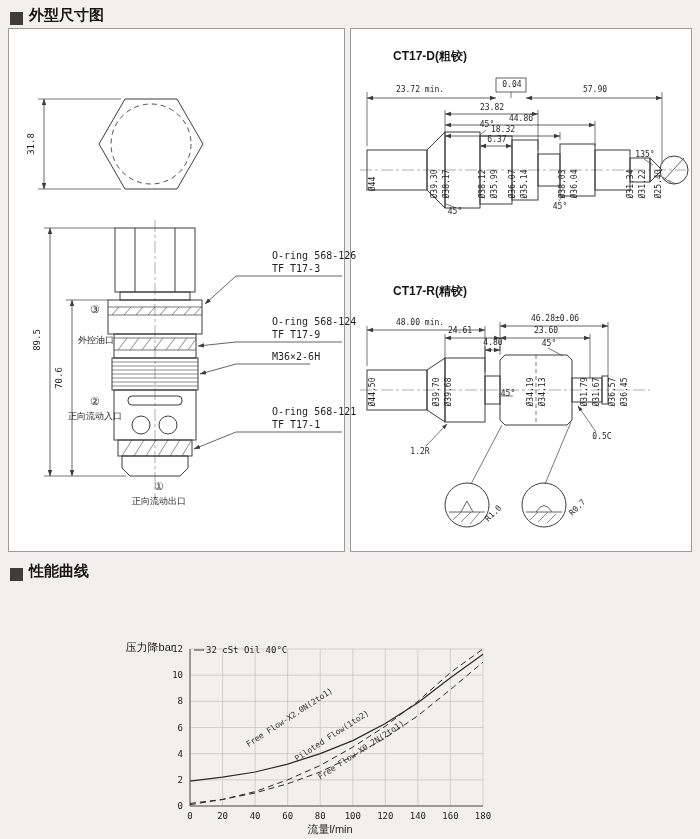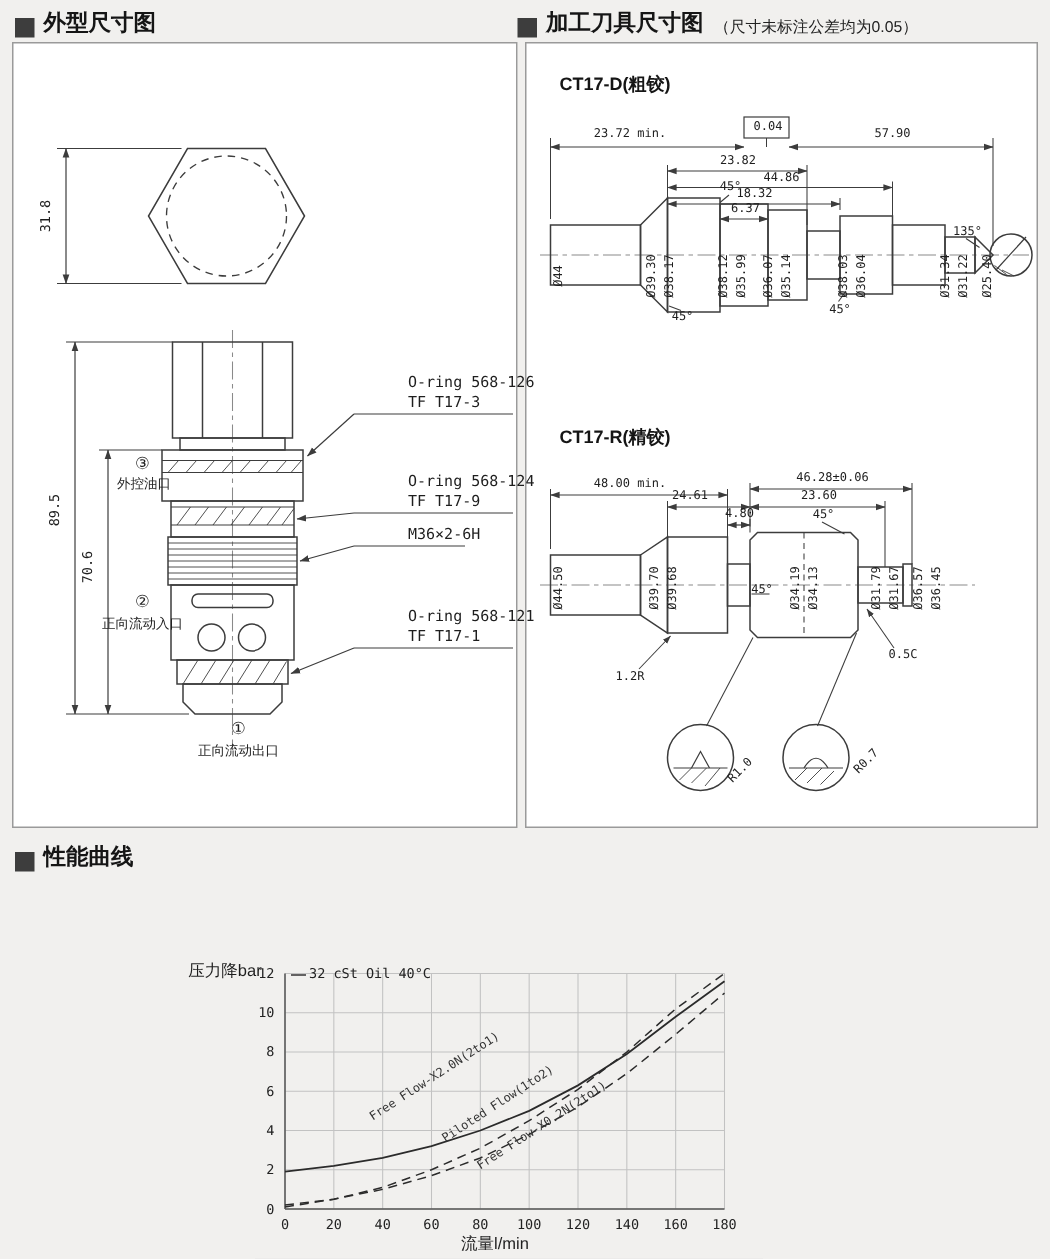--- a/index.html
+++ b/index.html
@@ -4,21 +4,21 @@
 <style>
   html,body{margin:0;padding:0;background:#e8e8e6;}
   .page{position:relative;width:700px;height:839px;background:#f1f0ee;overflow:hidden;
         font-family:"Liberation Sans",sans-serif;}
   .panel{position:absolute;background:#ffffff;border:1px solid #9a9a9a;box-sizing:border-box;}
   .abs{position:absolute;}
   .sec-h{position:absolute;display:flex;align-items:flex-end;gap:6px;
          font:bold 15px "Liberation Sans",sans-serif;color:#151515;white-space:nowrap;}
   .sec-h .bullet{width:13px;height:13px;background:#3d3d3d;flex:none;}
   .sec-h .note{font-weight:normal;font-size:10.5px;color:#222;margin-left:1px;}
-  .ttl{position:absolute;font:bold 12px "Liberation Sans",sans-serif;color:#151515;white-space:nowrap;}
+  .ttl{position:absolute;font:bold 12px "Liberation Sans",sans-serif;color:#151515;white-space:nowrap;margin-left:20px;}
   .lbl{position:absolute;transform:translate(-50%,-50%);
        font:9px/1.1 "DejaVu Sans Mono",monospace;color:#1e1e1e;white-space:nowrap;}
   .lbl.s8{font-size:8px;}
   .lbl.v{transform:translate(-50%,-50%) rotate(-90deg);}
   .lbl.r45{transform:translate(-50%,-50%) rotate(-45deg);}
   .callout{position:absolute;font:10px/13px "DejaVu Sans Mono",monospace;color:#1e1e1e;white-space:nowrap;margin-left:35px;}
   .cn{position:absolute;transform:translate(-50%,-50%);color:#1e1e1e;white-space:nowrap;
       font-family:"Liberation Sans",sans-serif;}
   .cn.num{font-size:11px;}
   .cn.pl{font-size:9px;}
@@ -29,25 +29,20 @@
   svg{overflow:visible;}
 </style>
 </head>
 <body>
 
 <div class="page">
 
   <div class="sec-h" style="left:10px;top:6px">
     <span class="bullet"></span>
     <span>外型尺寸图</span>
-  </div>
-  <div class="sec-h" style="left:345px;top:6px">
-    <span class="bullet"></span>
-    <span>加工刀具尺寸图</span>
-    <span class="note">（尺寸未标注公差均为0.05）</span>
   </div>
   <div class="sec-h" style="left:10px;top:562px">
     <span class="bullet"></span>
     <span>性能曲线</span>
   </div>
 
   <div class="panel" style="left:8px;top:28px;width:337px;height:524px"></div>
   <div class="panel" style="left:350px;top:28px;width:342px;height:524px"></div>
 
   <svg class="abs" style="left:8px;top:28px" width="337" height="524" viewBox="0 0 337 524">
@@ -134,21 +129,21 @@
       <line x1="228" y1="404" x2="334" y2="404" stroke-width="0.8"></line>
       <line x1="228" y1="404" x2="186" y2="421" stroke-width="0.8" marker-end="url(#arrL)"></line>
     </g>
   </svg>
 
   <div class="lbl v big" style="left:32px;top:144px">31.8</div>
   <div class="lbl v big" style="left:38px;top:340px">89.5</div>
   <div class="lbl v big" style="left:60px;top:378px">70.6</div>
 
   <div class="cn num" style="left:95px;top:309px">③</div>
-  <div class="cn pl" style="left:96px;top:323px">外控油口</div>
+  <div class="cn pl" style="left:96px;top:340px">外控油口</div>
   <div class="cn num" style="left:95px;top:401px">②</div>
   <div class="cn pl" style="left:95px;top:416px">正向流动入口</div>
   <div class="cn num" style="left:159px;top:486px">①</div>
   <div class="cn pl" style="left:159px;top:501px">正向流动出口</div>
 
   <div class="callout" style="left:237px;top:249px">
     <div>O-ring 568-126</div>
     <div>TF T17-3</div>
   </div>
   <div class="callout" style="left:237px;top:315px">

